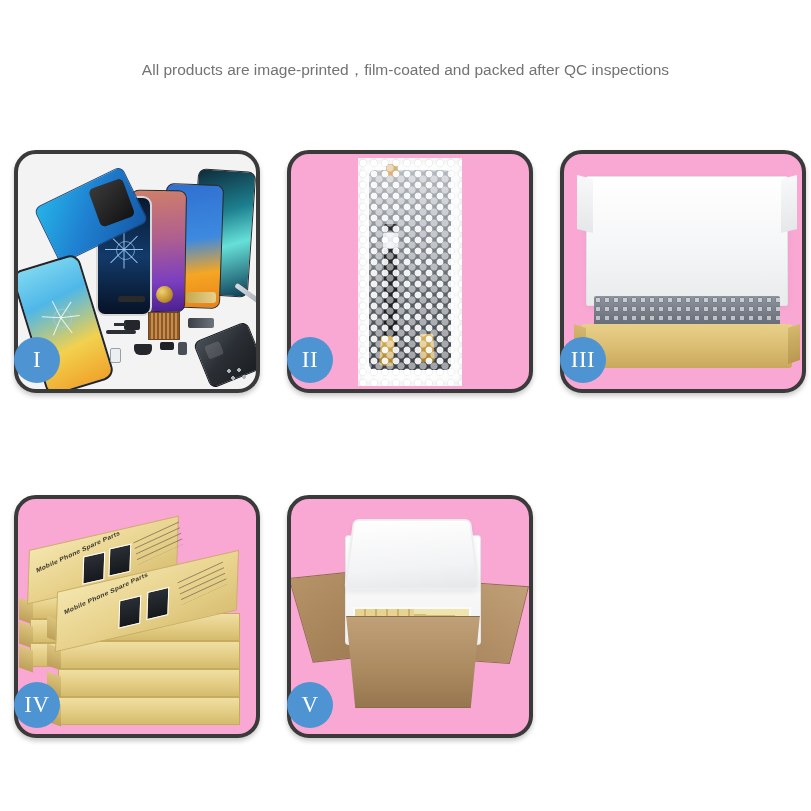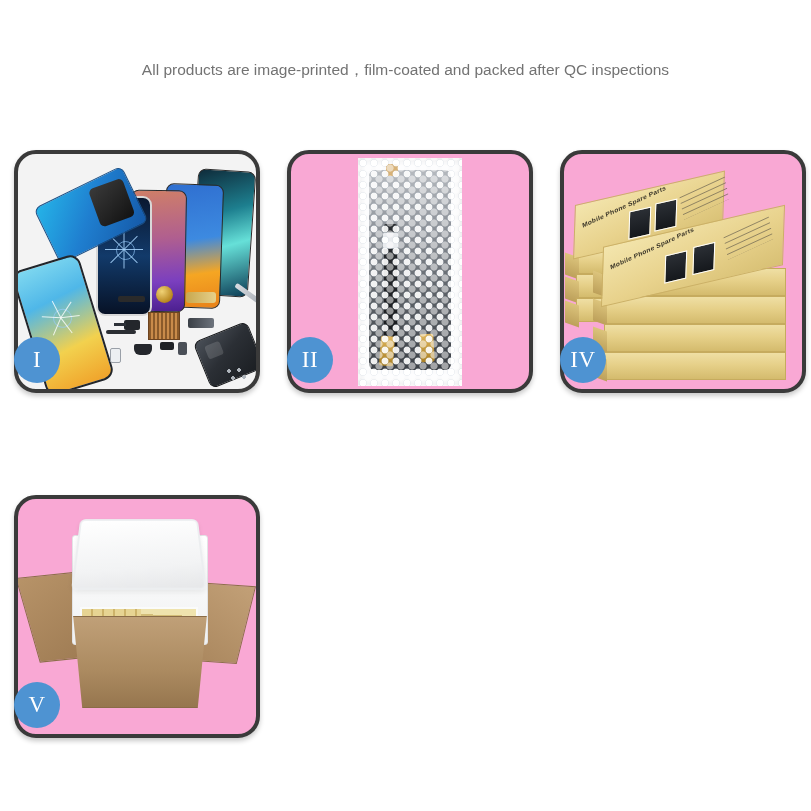--- a/index.html
+++ b/index.html
@@ -519,20 +519,30 @@
         <span class="bw-chip"></span>
         <span class="bw-gold1"></span>
         <span class="bw-gold2"></span>
         <span class="bw-tape"></span>
         <span class="bw-bubbles"></span>
       </div>
     </div>
     <div class="badge">II</div>
   </div>
 
+  <div class="panel">
+    <div class="panel-clip">
+      <div class="boxiii">
+        <span class="biii-lid"></span>
+        <span class="biii-foam"></span>
+        <span class="biii-base"></span>
+      </div>
+    </div>
+    <div class="badge">III</div>
+  </div>
 
   <div class="panel">
     <div class="panel-clip">
       <div class="stack">
 
         <span class="sbox" style="left:6px;  top:86px;  width:126px; height:22px;">
             <i class="side"></i>
           </span>
         <span class="sbox" style="left:6px;  top:110px; width:126px; height:22px;">
             <i class="side"></i>

